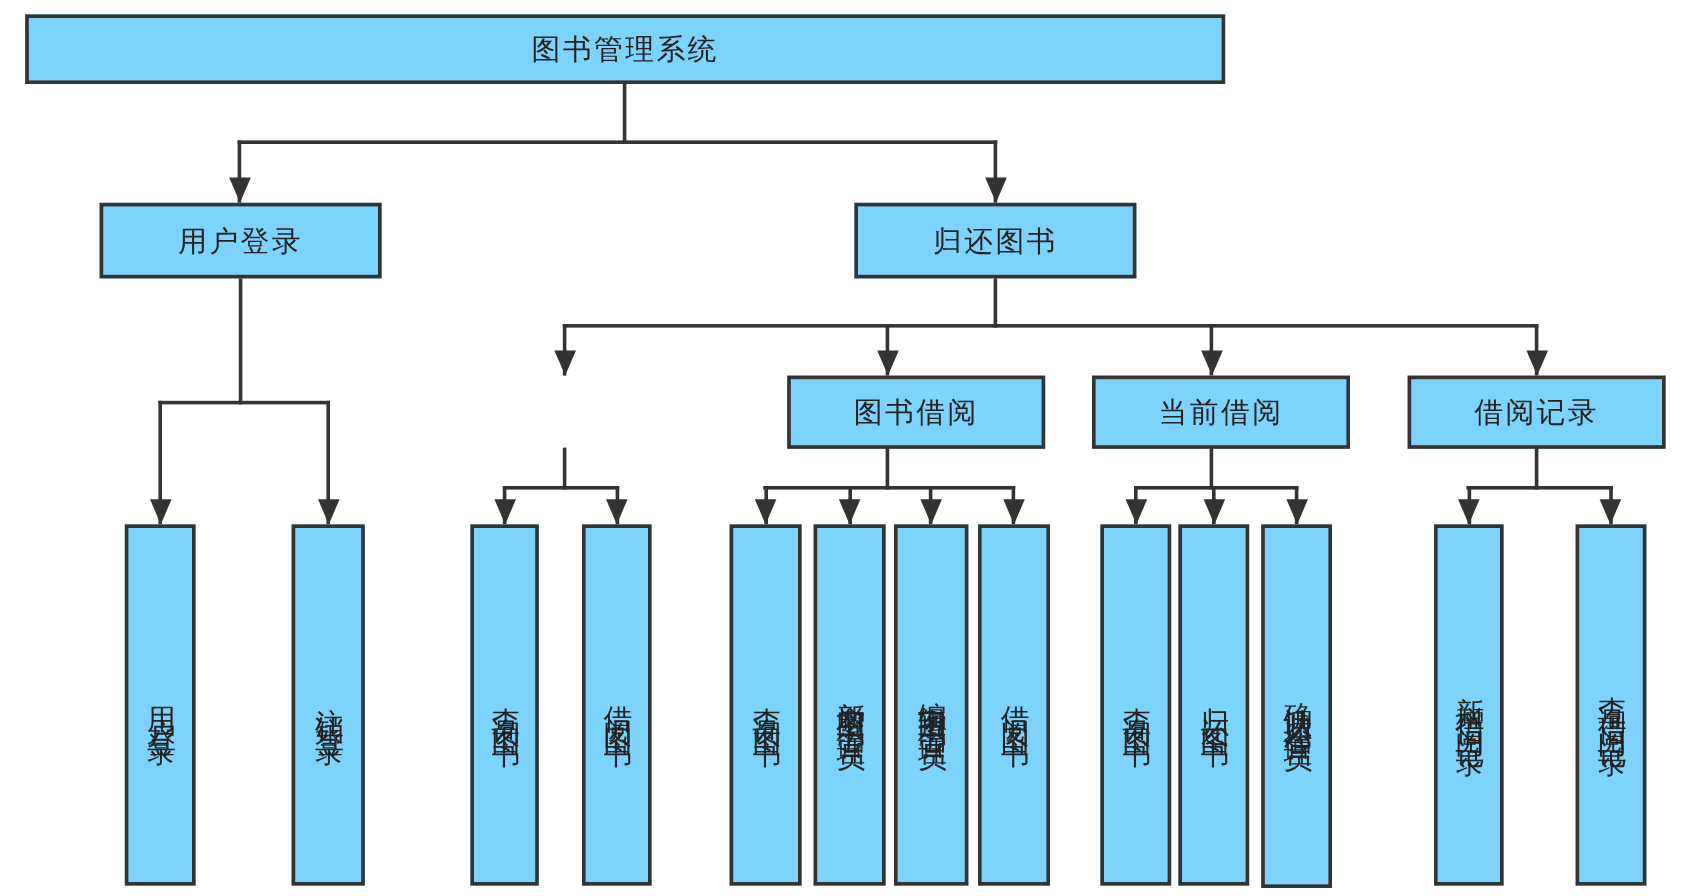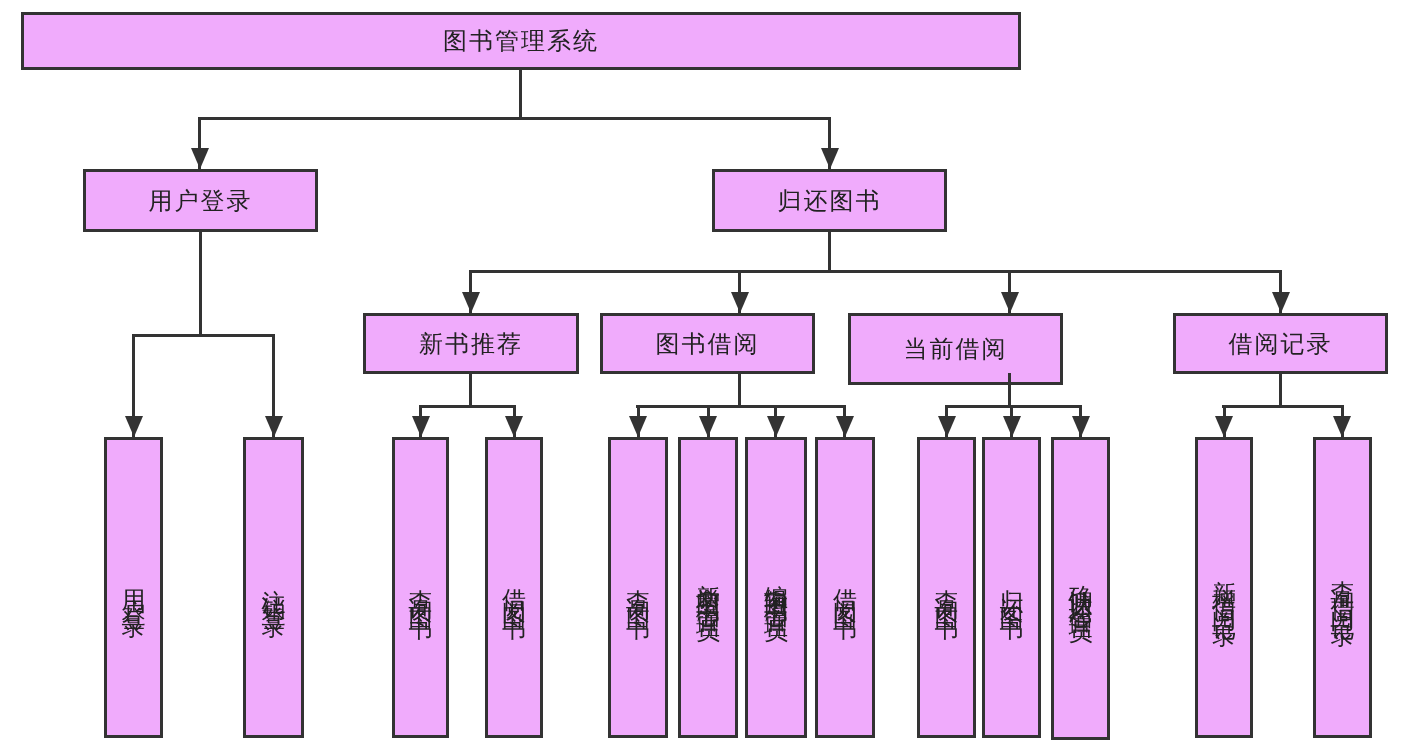--- a/index.html
+++ b/index.html
@@ -7,21 +7,21 @@
     position:relative;
     width:1405px;height:747px;
     background:#ffffff;
     font-family:"Liberation Sans", sans-serif;
     overflow:hidden;
   }
   .box{
     position:absolute;
     box-sizing:border-box;
     border:3px solid #333333;
-    background:#f0abfc;
+    background:#7dd3fc;
     display:flex;align-items:center;justify-content:center;
     color:#222222;
   }
   .hbox .label{
     font-size:24px;
     letter-spacing:2px;
     white-space:nowrap;
   }
   .vbox .label{
     writing-mode:vertical-lr;
@@ -84,27 +84,24 @@
   <div class="hline" style="left:469px;top:270px;width:813px"></div>
   <div class="vline" style="left:469px;top:270px;height:43px"></div>
   <div class="vline" style="left:738px;top:270px;height:43px"></div>
   <div class="vline" style="left:1008px;top:270px;height:43px"></div>
   <div class="vline" style="left:1279px;top:270px;height:43px"></div>
   <div class="arrow" style="left:462px;top:292px"></div>
   <div class="arrow" style="left:731px;top:292px"></div>
   <div class="arrow" style="left:1001px;top:292px"></div>
   <div class="arrow" style="left:1272px;top:292px"></div>
 
-  <div class="box hbox" style="left:363px;top:313px;width:216px;height:61px">
-    <span class="label">新书推荐</span>
-  </div>
-  <div class="box hbox" style="left:600px;top:313px;width:215px;height:61px">
+  <div class="box hbox" style="left:656px;top:313px;width:215px;height:61px">
     <span class="label">图书借阅</span>
   </div>
-  <div class="box hbox" style="left:848px;top:313px;width:215px;height:72px">
+  <div class="box hbox" style="left:910px;top:313px;width:215px;height:61px">
     <span class="label">当前借阅</span>
   </div>
   <div class="box hbox" style="left:1173px;top:313px;width:215px;height:61px">
     <span class="label">借阅记录</span>
   </div>
 
   <div class="vline" style="left:469px;top:373px;height:35px"></div>
   <div class="hline" style="left:419px;top:405px;width:97px"></div>
   <div class="vline" style="left:419px;top:405px;height:32px"></div>
   <div class="vline" style="left:513px;top:405px;height:32px"></div>

